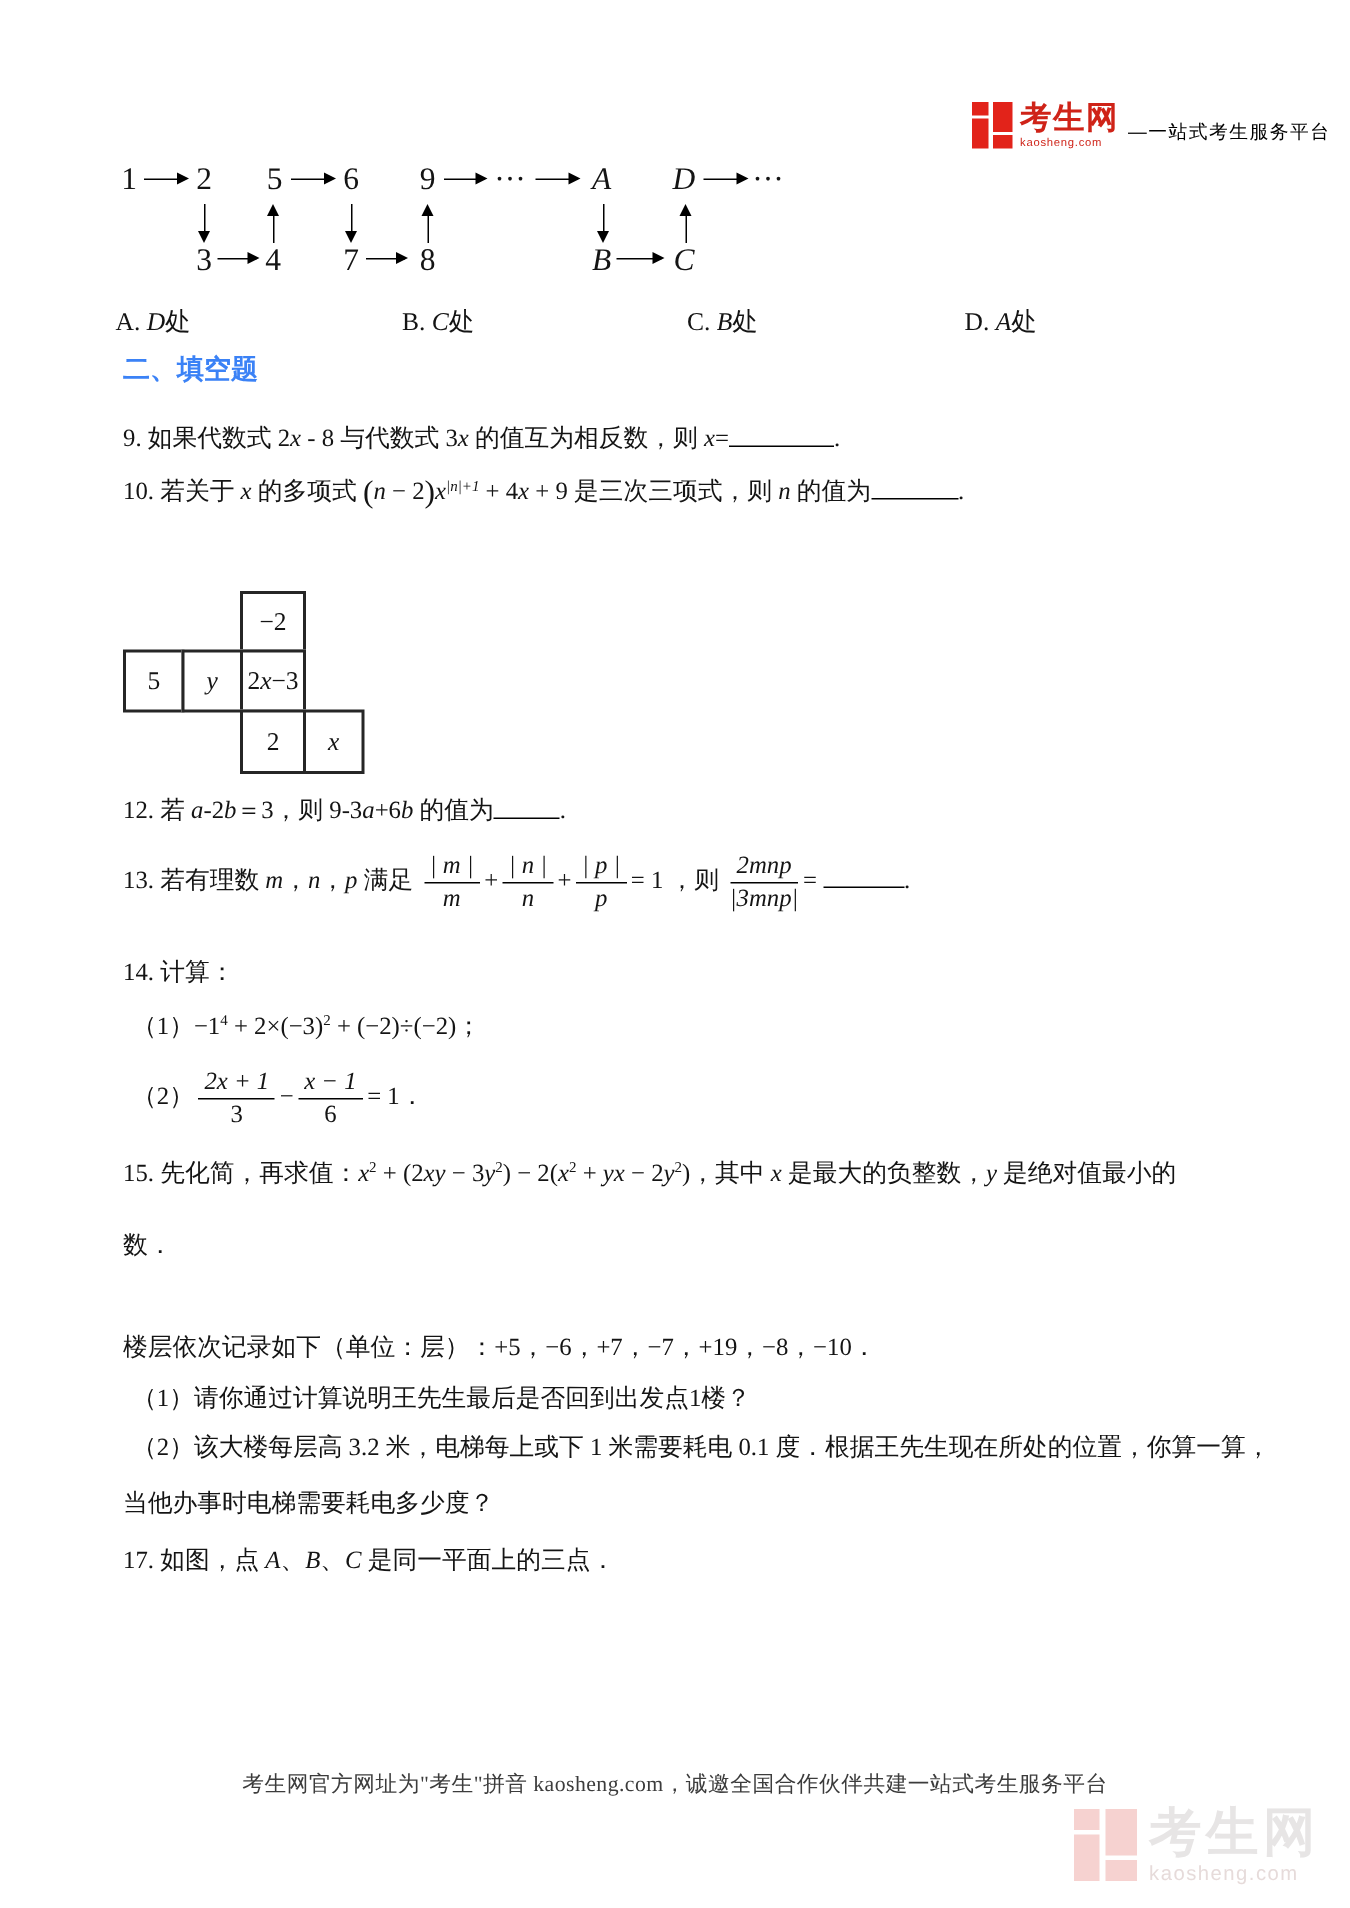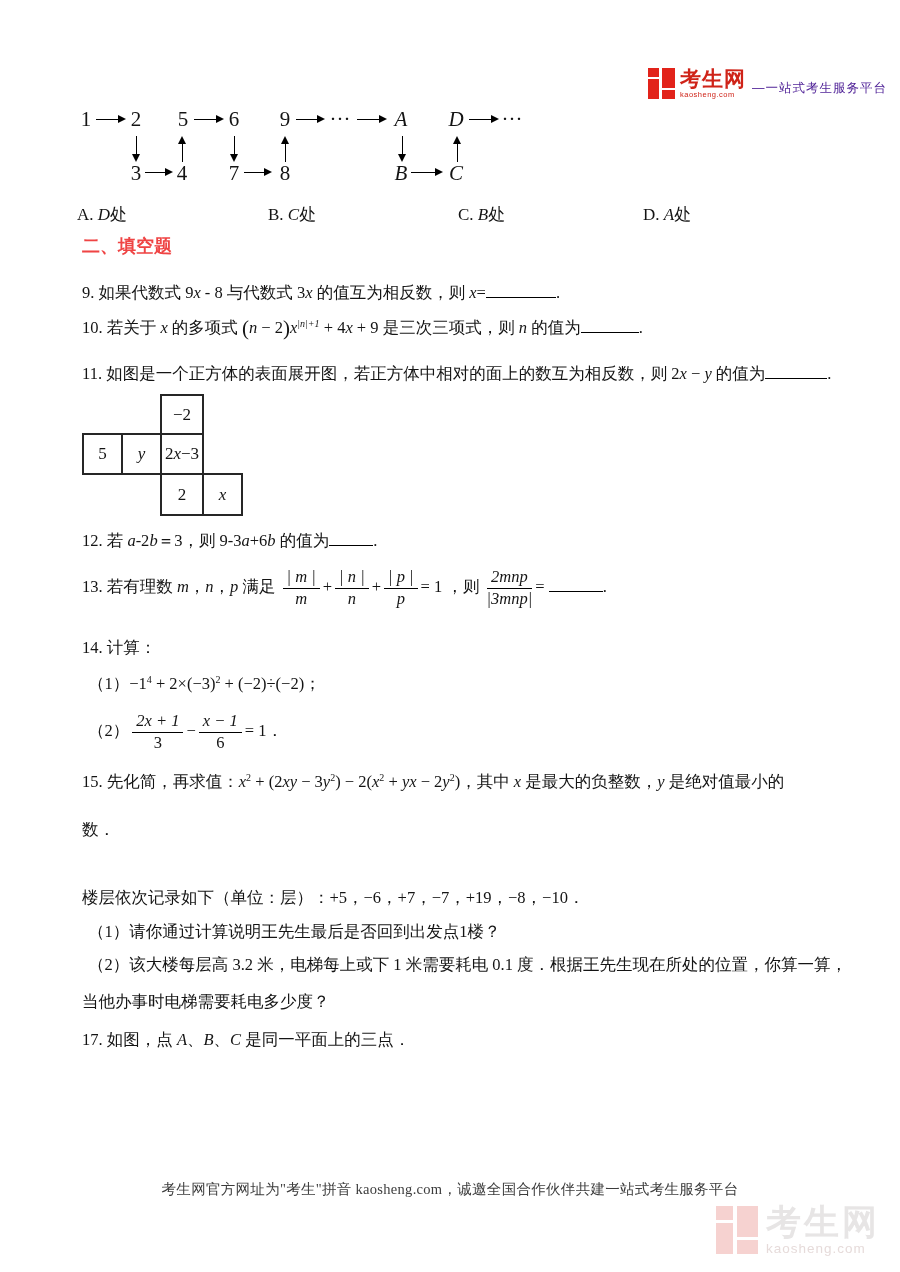--- a/index.html
+++ b/index.html
@@ -11,21 +11,21 @@
   .hicon{position:relative;width:27px;height:31px;margin-right:5px;}
   .hicon .b{position:absolute;background:#e2231a;}
   .hicon .b1{left:0;top:0;width:11px;height:9px;}
   .hicon .b2{left:0;top:11px;width:11px;height:20px;}
   .hicon .b3{left:14px;top:0;width:13px;height:20px;}
   .hicon .b4{left:14px;top:22px;width:13px;height:9px;}
   .brandtxt{display:flex;flex-direction:column;line-height:1;}
   .brandname{font-family:"Liberation Sans","DejaVu Sans",sans-serif;font-weight:bold;
              font-size:21px;color:#cf2318;letter-spacing:1px;}
   .branddomain{font-family:"Liberation Sans",sans-serif;font-size:7.5px;color:#cf2318;margin-top:2px;letter-spacing:.5px;}
-  .tagline{font-family:"Liberation Sans",sans-serif;font-size:12.5px;color:#4c1d95;margin:12px 0 0 6px;letter-spacing:1px;}
+  .tagline{font-family:"Liberation Sans",sans-serif;font-size:12.5px;color:#000000;margin:12px 0 0 6px;letter-spacing:1px;}
 
   
   .dgl{position:absolute;transform:translateX(-50%);font-size:21px;line-height:26px;}
   .har{position:absolute;height:0;border-top:1.8px solid #000;}
   .har::after{content:"";position:absolute;right:-2px;top:-4.8px;width:0;height:0;
               border-left:8px solid #000;border-top:4px solid transparent;border-bottom:4px solid transparent;}
   .var{position:absolute;width:0;border-left:1.8px solid #000;}
   .var.down::after{content:"";position:absolute;left:-4.9px;bottom:-8px;width:0;height:0;
               border-top:8px solid #000;border-left:4px solid transparent;border-right:4px solid transparent;}
   .var.up::before{content:"";position:absolute;left:-4.9px;top:-8px;width:0;height:0;
@@ -34,21 +34,21 @@
   
   .q{position:absolute;left:82px;font-size:16.5px;line-height:24px;white-space:nowrap;}
   .i{font-style:italic;}
   .sup{font-size:10px;position:relative;top:-6px;}
   .bigp{font-size:21px;vertical-align:-2px;}
   .blank{display:inline-block;border-bottom:1.2px solid #000;height:1em;vertical-align:baseline;}
   .w70{width:70px}.w58{width:58px}.w62{width:62px}.w44{width:44px}.w54{width:54px}
   .choices{position:absolute;left:0;top:203px;width:755px;height:24px;font-size:17px;}
   .choice{position:absolute;top:0;}
   .sechead{position:absolute;left:82px;top:234px;font-family:"Liberation Sans","DejaVu Sans",sans-serif;
-           font-weight:bold;font-size:18px;color:#ef4444;}
+           font-weight:bold;font-size:18px;color:#3b82f6;}
 
   
   .frac{display:inline-block;text-align:center;vertical-align:middle;margin:0 3px;line-height:1.15;}
   .fn{display:block;border-bottom:1.2px solid #000;padding:0 4px 1px;}
   .fd{display:block;padding-top:1px;}
 
   
   .cell{position:absolute;border:2px solid #262626;box-sizing:border-box;background:#fff;
         display:flex;align-items:center;justify-content:center;font-size:17px;}
 
@@ -124,30 +124,27 @@
   <div class="choices">
     <span class="choice" style="left:77px"><span>A.</span>&nbsp;<span class="i">D</span><span>处</span></span>
     <span class="choice" style="left:268px"><span>B.</span>&nbsp;<span class="i">C</span><span>处</span></span>
     <span class="choice" style="left:458px"><span>C.</span>&nbsp;<span class="i">B</span><span>处</span></span>
     <span class="choice" style="left:643px"><span>D.</span>&nbsp;<span class="i">A</span><span>处</span></span>
   </div>
 
   <div class="sechead">二、填空题</div>
 
   <div class="q" style="top:280px">
-    <span>9.</span>&nbsp;<span>如果代数式 9</span><span class="i">x</span><span> - 8 与代数式 3</span><span class="i">x</span><span> 的值互为相反数，则 </span><span class="i">x</span><span>=</span><span class="blank w70"></span><span>.</span>
+    <span>9.</span>&nbsp;<span>如果代数式 2</span><span class="i">x</span><span> - 8 与代数式 3</span><span class="i">x</span><span> 的值互为相反数，则 </span><span class="i">x</span><span>=</span><span class="blank w70"></span><span>.</span>
   </div>
 
   <div class="q" style="top:315px">
     <span>10.</span>&nbsp;<span>若关于 </span><span class="i">x</span><span> 的多项式 </span><span class="bigp">(</span><span class="i">n</span><span> − 2</span><span class="bigp">)</span><span class="i">x</span><span class="sup i">|n|+1</span><span> + 4</span><span class="i">x</span><span> + 9 </span><span>是三次三项式，则 </span><span class="i">n</span><span> 的值为</span><span class="blank w58"></span><span>.</span>
   </div>
 
-  <div class="q" style="top:361px">
-    <span>11.</span>&nbsp;<span>如图是一个正方体的表面展开图，若正方体中相对的面上的数互为相反数，则 2</span><span class="i">x</span><span> − </span><span class="i">y</span><span> 的值为</span><span class="blank w62"></span><span>.</span>
-  </div>
 
   <div>
     <div class="cell" style="left:160px;top:394px;width:44px;height:41px">
         <span>−2</span>
       </div>
     <div class="cell" style="left:82px;top:433px;width:41px;height:42px">
         <span>5</span>
       </div>
     <div class="cell" style="left:121px;top:433px;width:41px;height:42px">
         <span class="i">y</span>

